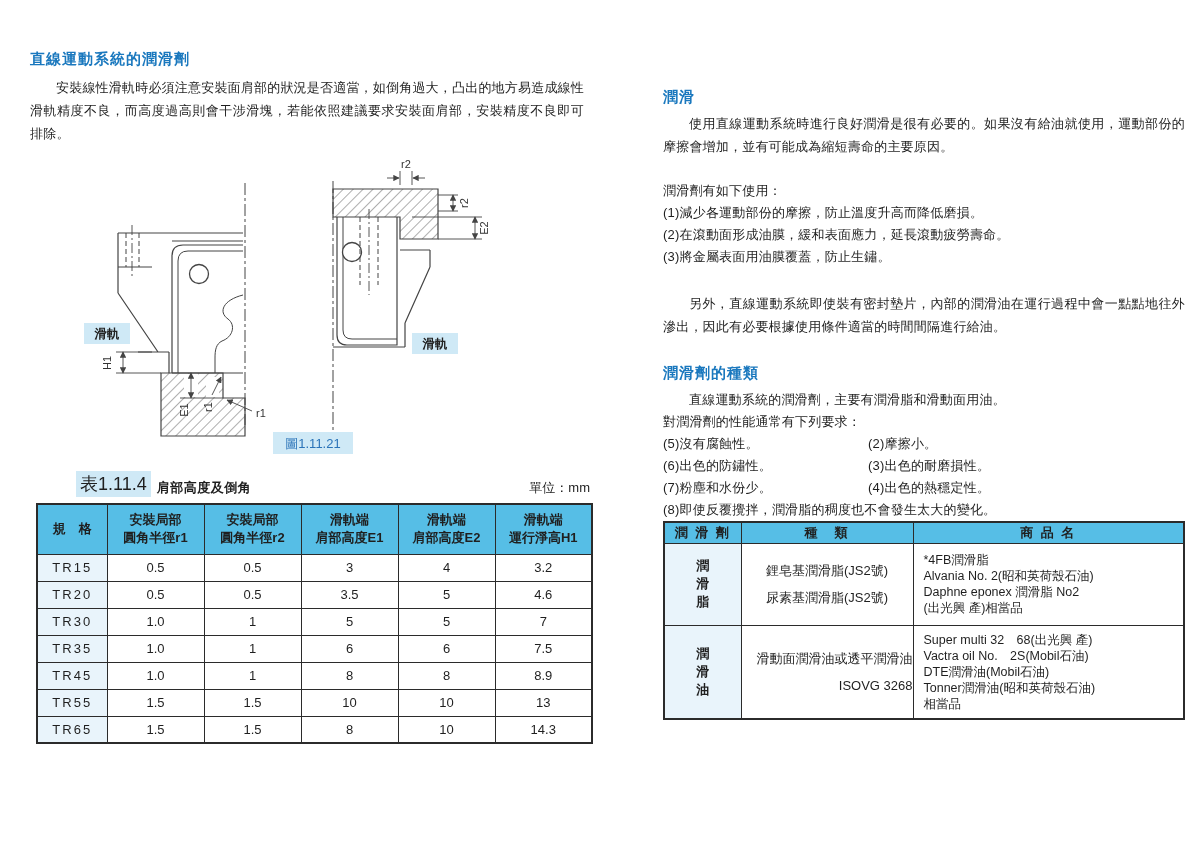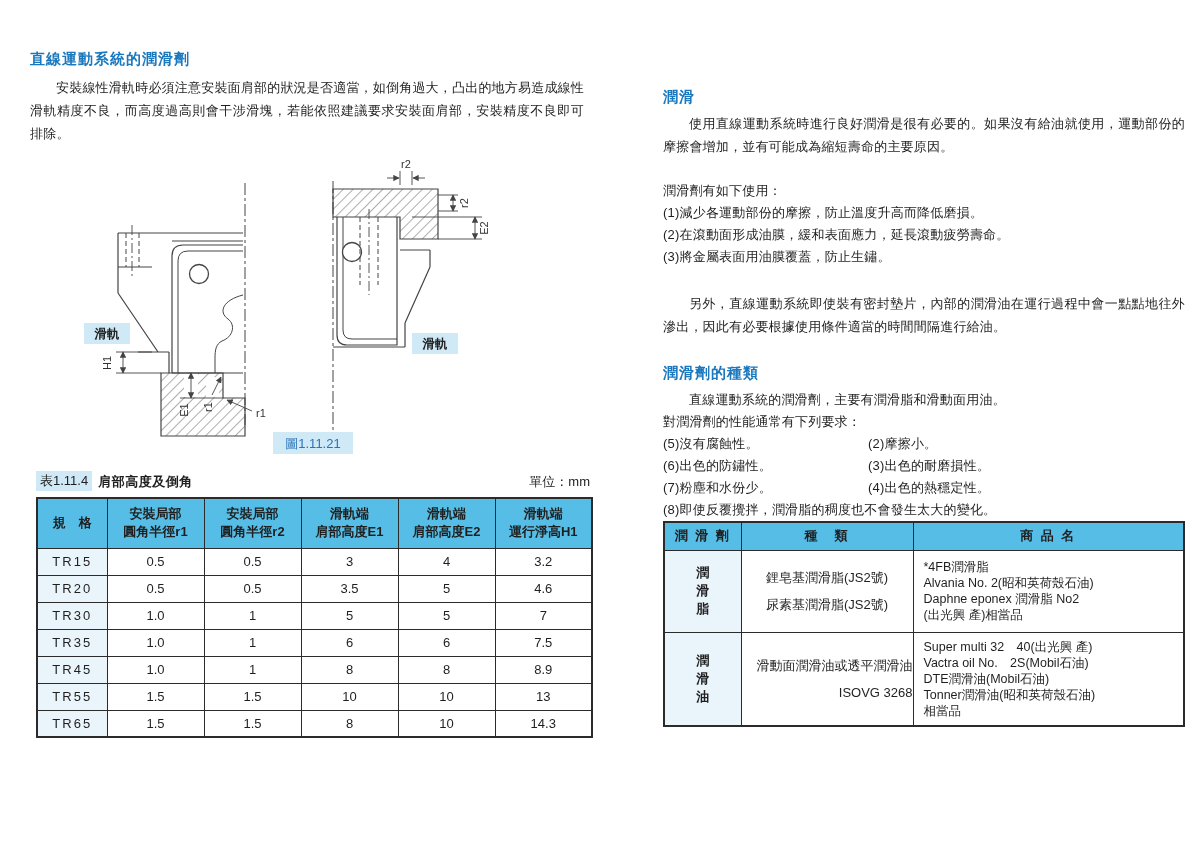--- a/index.html
+++ b/index.html
@@ -12,38 +12,38 @@
   .sec-heading { font-size:15px; font-weight:bold; color:#1a78be; letter-spacing:1px; }
   .body-p { font-size:13px; line-height:23px; text-align:justify; text-indent:2em; letter-spacing:0.2px; }
 
   .figure-wrap { margin:10px 0 0 30px; width:530px; height:312px; }
   svg text { font-family:"Liberation Sans","DejaVu Sans",sans-serif; }
   .dim-label { font-size:11px; fill:#333; }
   .chip-text { font-size:12.5px; fill:#222; font-weight:bold; }
   .caption-text { font-size:13px; fill:#2a73b8; }
 
   .tbl-title-row { display:flex; align-items:flex-end; margin:4px 0 6px 6px; width:554px; }
-  .chip { background:#cfe9f6; padding:1px 4px; font-size:13px; }
+  .chip { background:#cfe9f6; padding:1px 4px; font-size:18px;margin-left:40px; }
   .tbl-title { font-size:13px; margin-left:6px; font-weight:bold; letter-spacing:0.5px; }
   .unit { margin-left:auto; font-size:13px; }
 
   table { border-collapse:collapse; table-layout:fixed; }
   .t1 { margin-left:6px; width:554px; border:2px solid #2b2b2b; }
   .t1 th, .t1 td { border:1px solid #2b2b2b; text-align:center; vertical-align:middle; }
   .t1 thead th { background:#56bee6; height:50px; font-size:13px; font-weight:bold; line-height:18px; }
   .t1 tbody td { height:27px; font-size:13px; }
   .t1 td.model { background:#e9f4fb; letter-spacing:2px; }
   .r-heading { font-size:15px; font-weight:bold; color:#1a78be; letter-spacing:1px; }
   .r-lines { font-size:13px; line-height:22px; letter-spacing:0.2px; }
   .perf-grid { display:grid; grid-template-columns:205px 1fr; font-size:13px; line-height:22px; }
   .perf-grid .cell { white-space:nowrap; }
 
   .t2 { width:520px; border:2px solid #2b2b2b; }
   .t2 th, .t2 td { border:1px solid #2b2b2b; vertical-align:middle; }
-  .t2 thead th { background:#56bee6; height:28px; font-size:13px; font-weight:bold; text-align:center; letter-spacing:2px; }
+  .t2 thead th { background:#56bee6; height:21px; font-size:13px; font-weight:bold; text-align:center; letter-spacing:2px; }
   .t2 .name-cell { background:#e9f4fb; text-align:center; }
   .t2 .name-vert { display:inline-block; width:15px; word-break:break-all; font-size:13px; line-height:18px; font-weight:bold; }
   .t2 .kind-cell { text-align:center; font-size:13px; }
   .t2 .kind-cell.left-align { text-align:right; padding-left:14px; }
   .t2 .kind-line { line-height:27px; }
   .t2 .prod-cell { font-size:12.5px; line-height:16px; padding:6px 17px 6px 10px; }
   .row-grease td { height:82px; }
   .row-oil td { height:79px; }
 </style>
 </head>
@@ -318,21 +318,21 @@
             <div>(出光興 產)相當品</div>
           </td>
         </tr>
         <tr class="row-oil">
           <td class="name-cell"><span class="name-vert">潤滑油</span></td>
           <td class="kind-cell left-align">
             <div class="kind-line">滑動面潤滑油或透平潤滑油</div>
             <div class="kind-line">ISOVG 3268</div>
           </td>
           <td class="prod-cell">
-            <div>Super multi 32　40(出光興 產)</div>
+            <div>Super multi 32　68(出光興 產)</div>
             <div>Vactra oil No.　2S(Mobil石油)</div>
             <div>DTE潤滑油(Mobil石油)</div>
             <div>Tonner潤滑油(昭和英荷殼石油)</div>
             <div>相當品</div>
           </td>
         </tr>
       </tbody>
     </table>
   </section>
 

